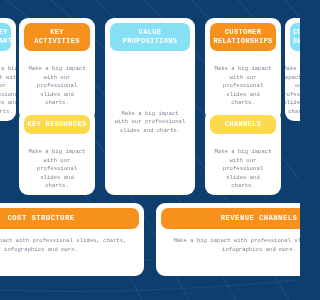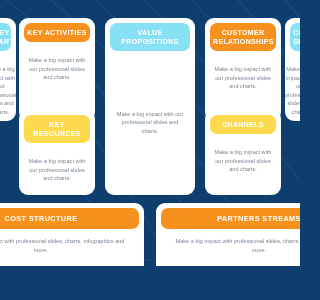--- a/index.html
+++ b/index.html
@@ -3,21 +3,21 @@
 <meta charset="utf-8">
 <style>
   html,body{margin:0;padding:0;}
   body{
     width:300px;height:300px;overflow:hidden;
     background:#0E3E6E;
     font-family:"Liberation Sans", sans-serif;
     position:relative;
   }
   #canvas{
-    position:absolute;inset:0;width:300px;height:266px;overflow:hidden;
+    position:absolute;inset:0;width:300px;height:300px;overflow:hidden;font-family:Liberation Mono, monospace;
   }
   .bg-pattern{
     position:absolute;inset:0;width:300px;height:300px;
     pointer-events:none;
   }
   
   .card{
     position:absolute;
     background:#FFFFFF;
     border-radius:9px;
@@ -160,20 +160,20 @@
     <div class="card-header" style="background:#F7911E;">
       <span>COST STRUCTURE</span>
     </div>
     <div class="card-body">
       <p>Make a big impact with professional slides, charts, infographics and more.</p>
     </div>
   </div>
 
   <div class="card wide" style="left:156px; top:203px; width:206px; height:73px;">
     <div class="card-header" style="background:#F7911E;">
-      <span>PARTNERS STREAMS</span>
+      <span>REVENUE CHANNELS</span>
     </div>
     <div class="card-body">
       <p>Make a big impact with professional slides, charts, infographics and more.</p>
     </div>
   </div>
 
 </div>
 
 </body></html>

